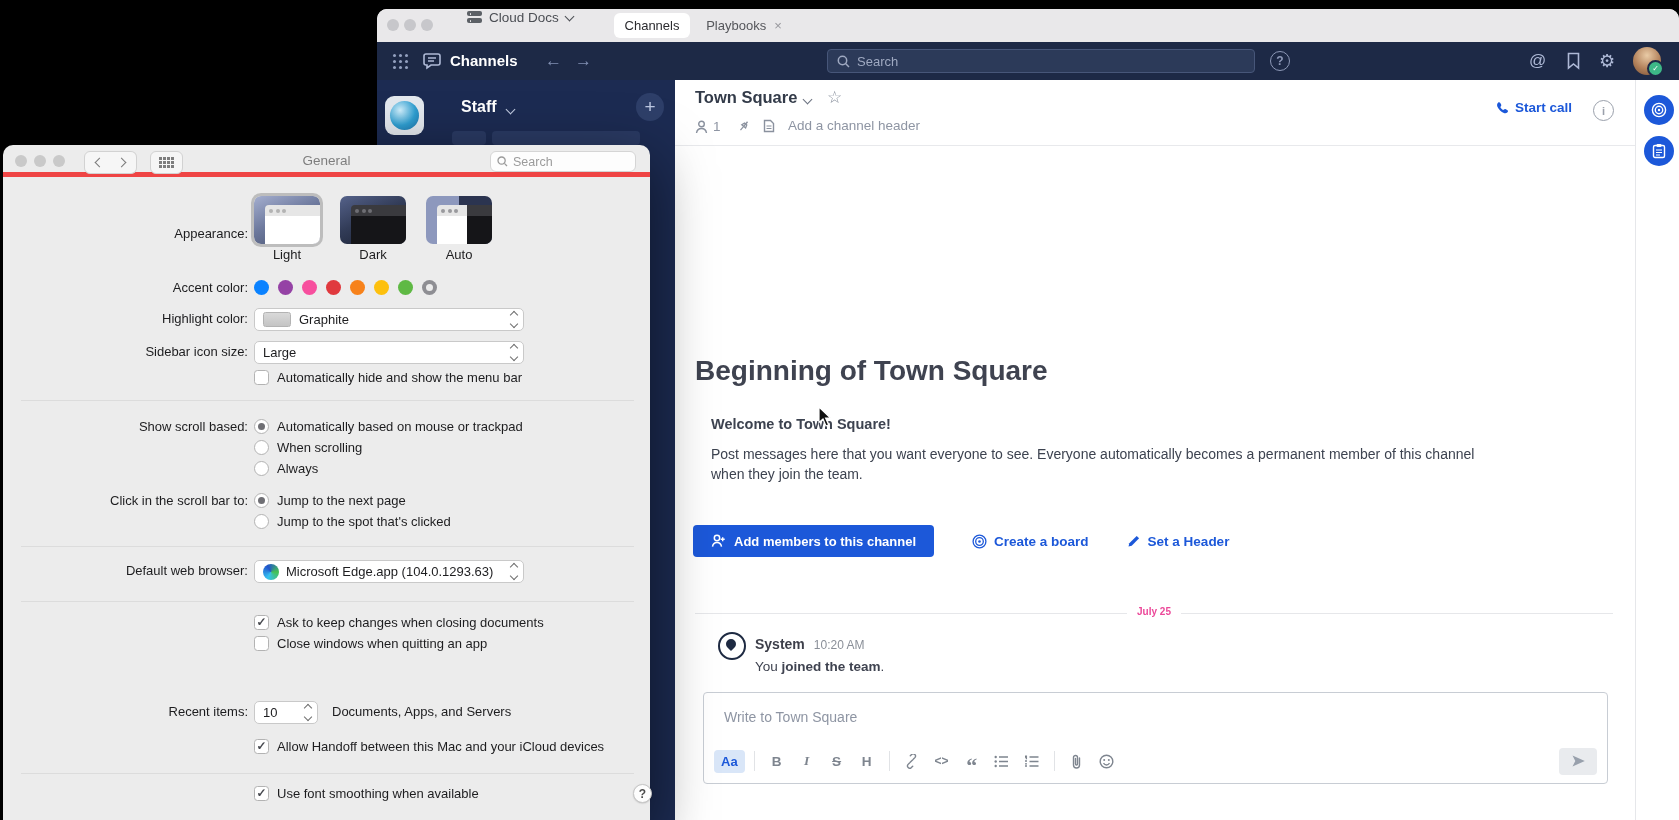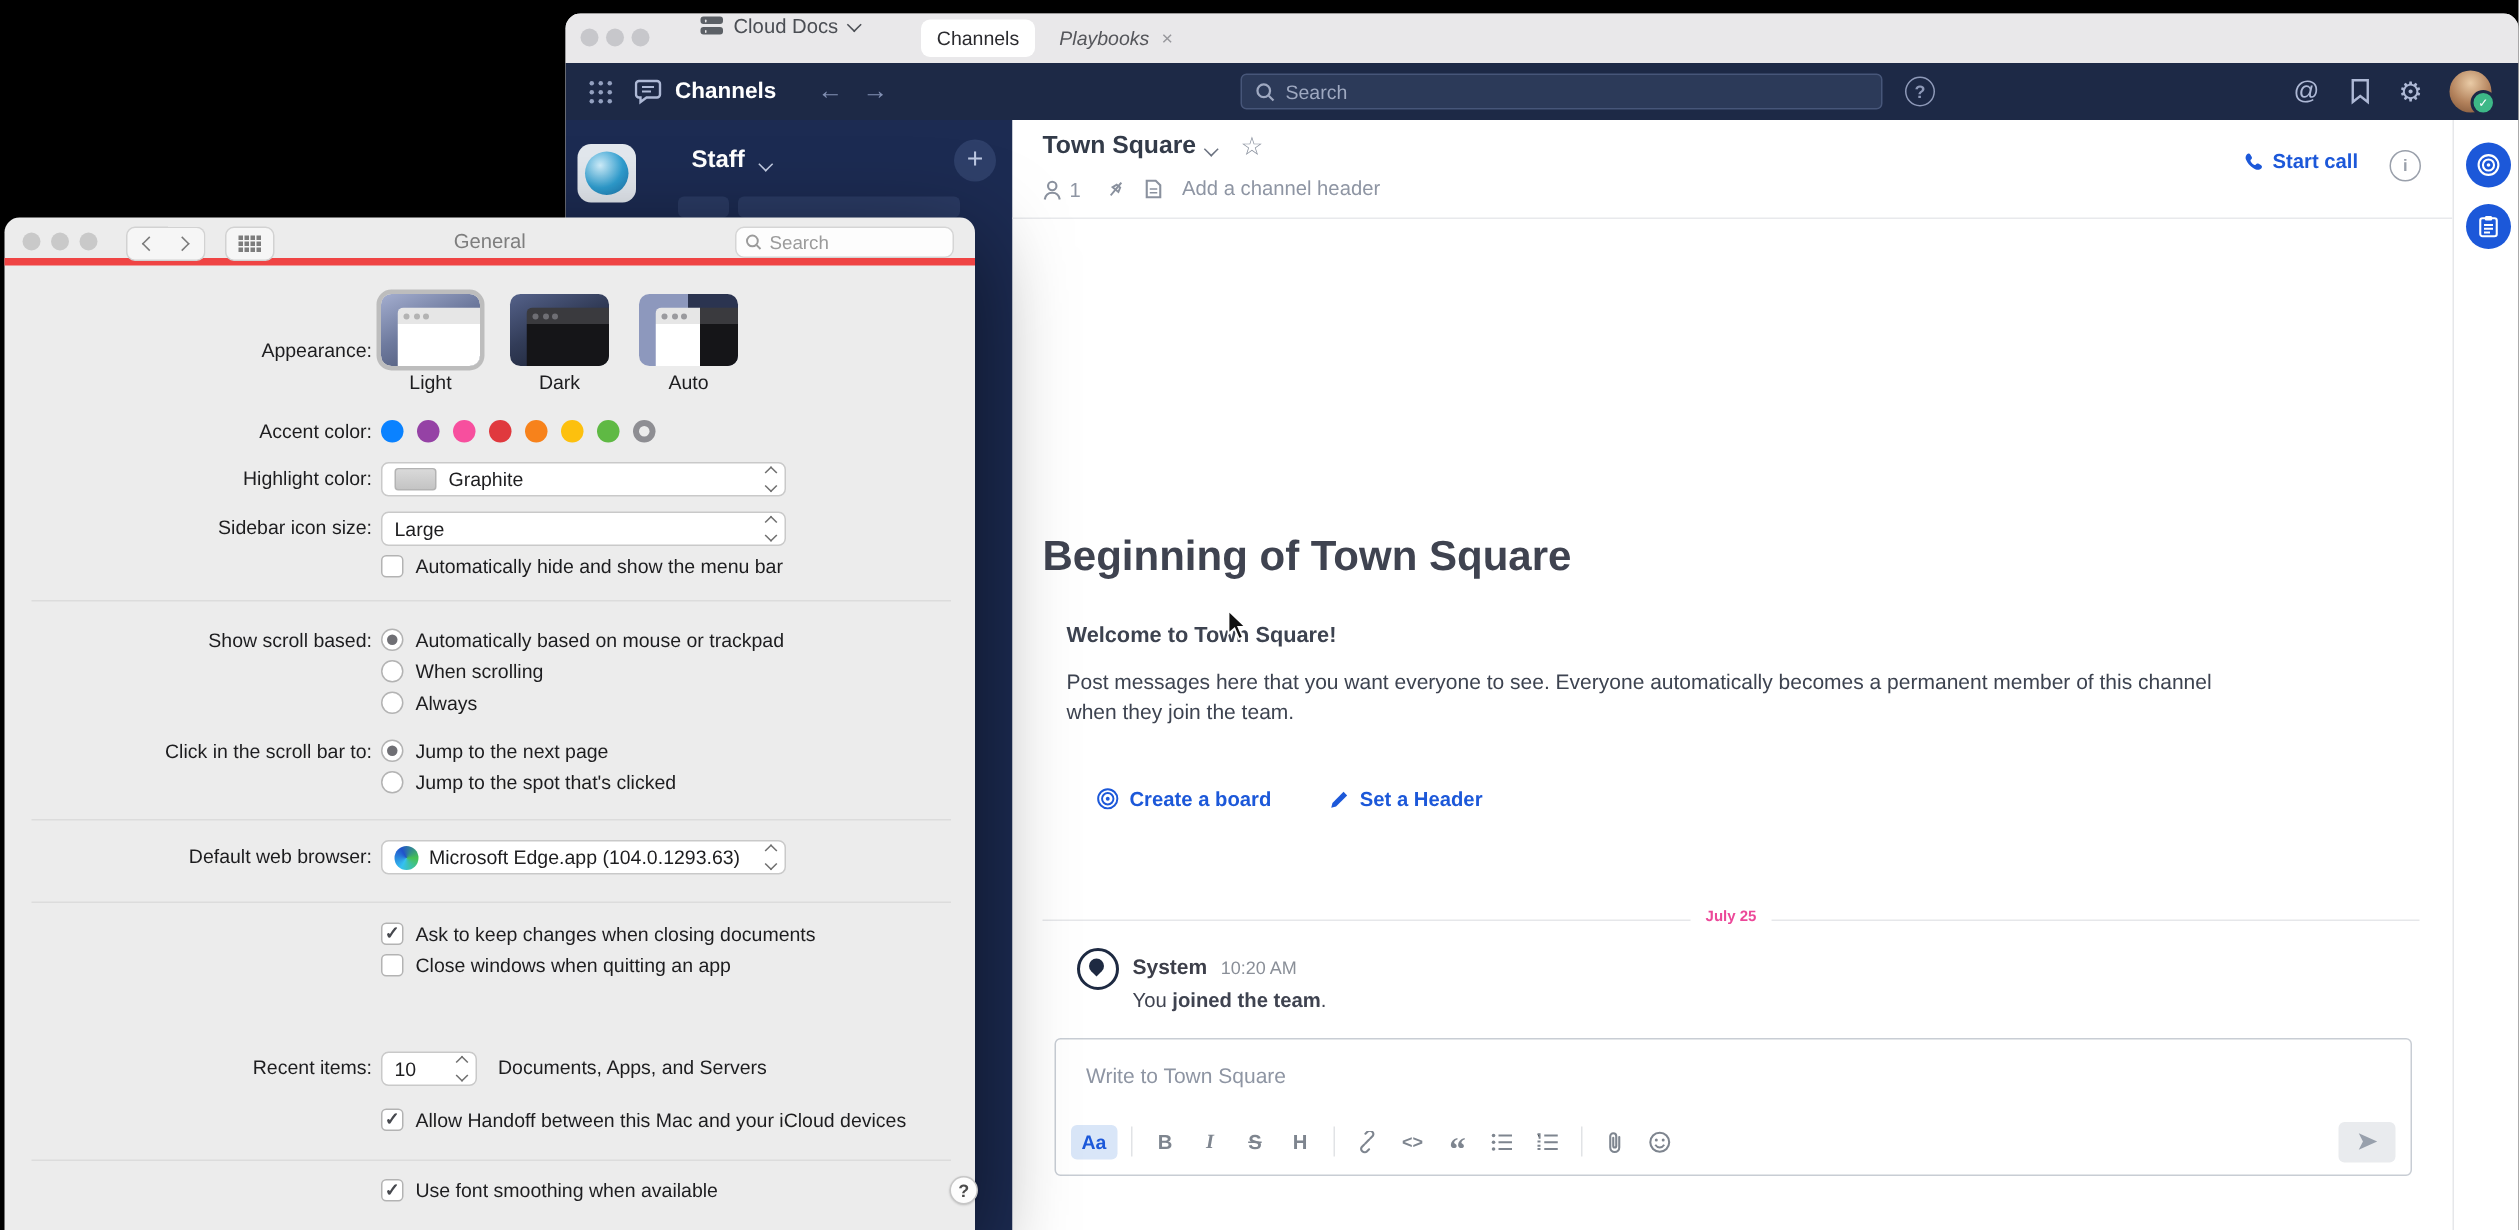--- a/index.html
+++ b/index.html
@@ -10,21 +10,21 @@
   .mm{left:377px;top:9px;width:1302px;height:811px;border-radius:10px 10px 0 0;overflow:hidden;background:#fff;}
   .tabbar{left:0;top:0;width:100%;height:33px;background:#e9e8ea;}
   .tl{width:12px;height:12px;border-radius:50%;background:#c7c7cb;top:10px;}
   .ws{top:0;height:17px;display:flex;align-items:center;color:#4b4e54;font-size:13.5px;gap:7px;}
   .srv{width:15px;height:13px;display:flex;flex-direction:column;gap:2px;}
   .srv i{display:block;height:5px;background:#5c6066;border-radius:2px;position:relative;}
   .srv i::after{content:'';position:absolute;left:2.5px;top:1.8px;width:1.8px;height:1.8px;border-radius:50%;background:#e9e8ea;}
   .chev{display:inline-block;width:6px;height:6px;border-right:1.6px solid currentColor;border-bottom:1.6px solid currentColor;transform:rotate(45deg);}
   .tab{top:4px;height:25px;border-radius:6px;display:flex;align-items:center;justify-content:center;font-size:13px;}
   .tab.active{background:#fff;color:#2b2b2f;font-weight:500;}
-  .tab.plain{color:#55565b;font-style:italic;}
+  .tab.plain{color:#55565b;}
   .tab .x{margin-left:8px;color:#97979c;font-size:13px;}
   .gheader{left:0;top:33px;width:100%;height:38px;background:#1d2946;}
   .dots9{width:3px;height:3px;background:#93a0bf;border-radius:50%;
     box-shadow:6px 0 #93a0bf,12px 0 #93a0bf,0 6px #93a0bf,6px 6px #93a0bf,12px 6px #93a0bf,0 12px #93a0bf,6px 12px #93a0bf,12px 12px #93a0bf;}
   .product{color:#fff;font-size:15px;font-weight:700;}
   .navarrow{color:#8290b3;font-size:17px;line-height:1;}
   .gsearch{left:450px;top:7px;width:428px;height:24px;background:#2c3a59;border:1px solid #475679;border-radius:4px;
            display:flex;align-items:center;padding:0 9px;color:#9fa9c1;font-size:13px;gap:7px;box-sizing:border-box;}
   .helpc{width:20px;height:20px;border-radius:50%;border:1.6px solid #8e99b8;color:#8e99b8;font-size:12px;font-weight:700;
          display:flex;align-items:center;justify-content:center;box-sizing:border-box;}
@@ -235,20 +235,30 @@
       <span>Start call</span>
     </div>
     <div class="abs infoc" style="left:918px;top:20px">i</div>
     <div class="abs chline"></div>
 
     <div class="abs introh1">Beginning of Town Square</div>
     <div class="abs welcome">Welcome to Town Square!</div>
     <div class="abs ppara">Post messages here that you want everyone to see. Everyone automatically becomes a permanent member of this channel when they join the team.</div>
 
     <div class="abs introbtns">
+      <div class="bluebtn">
+        <span>
+          <svg width="15" height="14" viewBox="0 0 15 14">
+              <circle cx="6" cy="4" r="2.7" fill="none" stroke="#fff" stroke-width="1.5"></circle>
+              <path d="M1.5 12.7c.4-2.8 2.2-4.2 4.5-4.2s4.1 1.4 4.5 4.2" fill="none" stroke="#fff" stroke-width="1.5"></path>
+              <path d="M11.7 3.2v4M9.7 5.2h4" stroke="#fff" stroke-width="1.4"></path>
+            </svg>
+        </span>
+        <span>Add members to this channel</span>
+      </div>
       <div class="blink">
         <span>
           <svg width="15" height="15" viewBox="0 0 15 15">
               <circle cx="7.5" cy="7.5" r="6.4" fill="none" stroke="#1c58d9" stroke-width="1.3"></circle>
               <circle cx="7.5" cy="7.5" r="3.8" fill="none" stroke="#1c58d9" stroke-width="1.3"></circle>
               <circle cx="7.5" cy="7.5" r="1.3" fill="#1c58d9"></circle>
             </svg>
         </span>
         <span>Create a board</span>
       </div>

